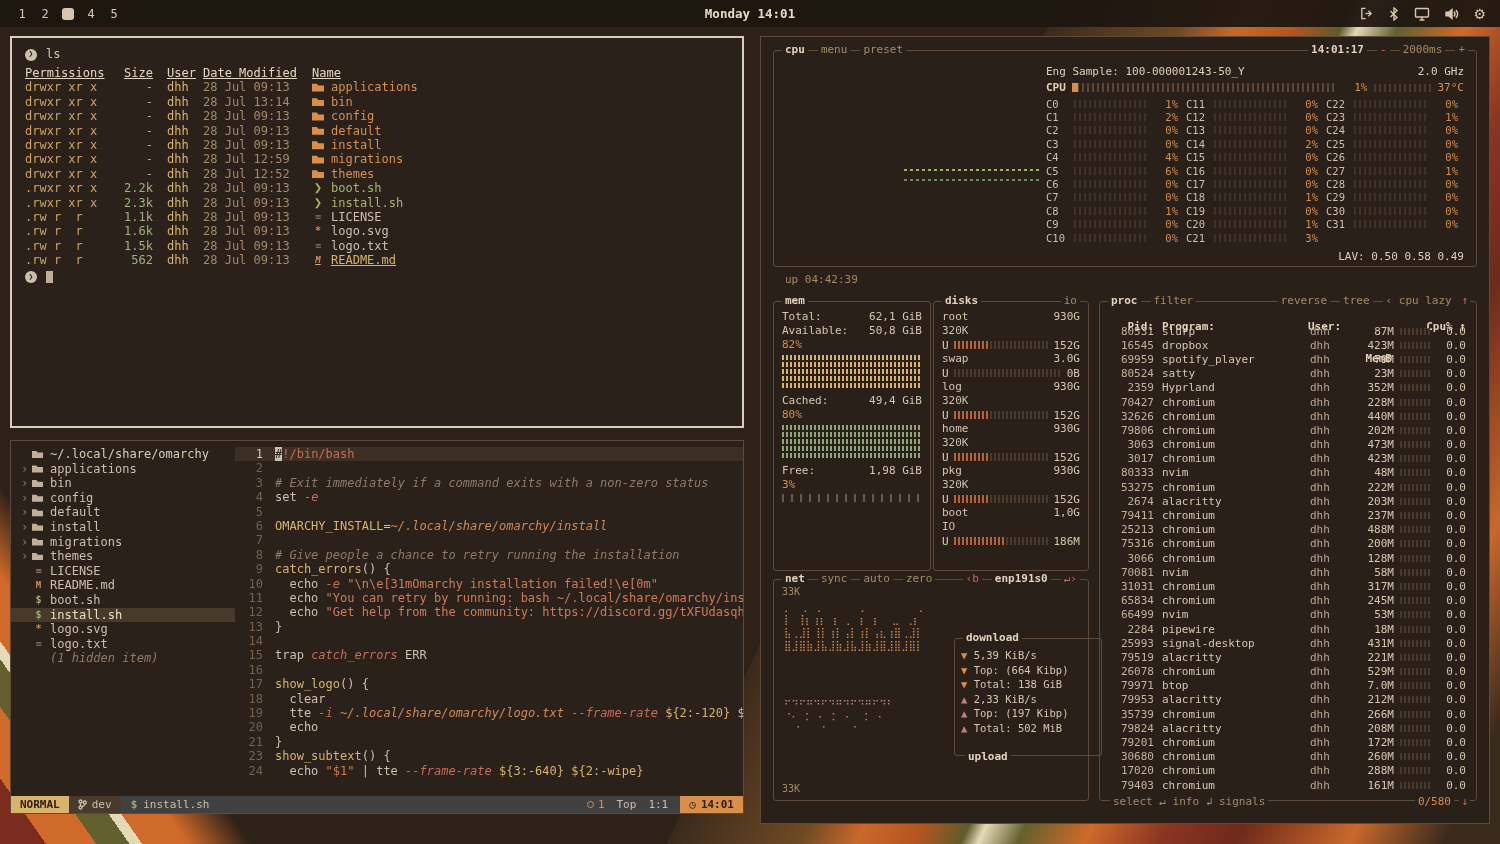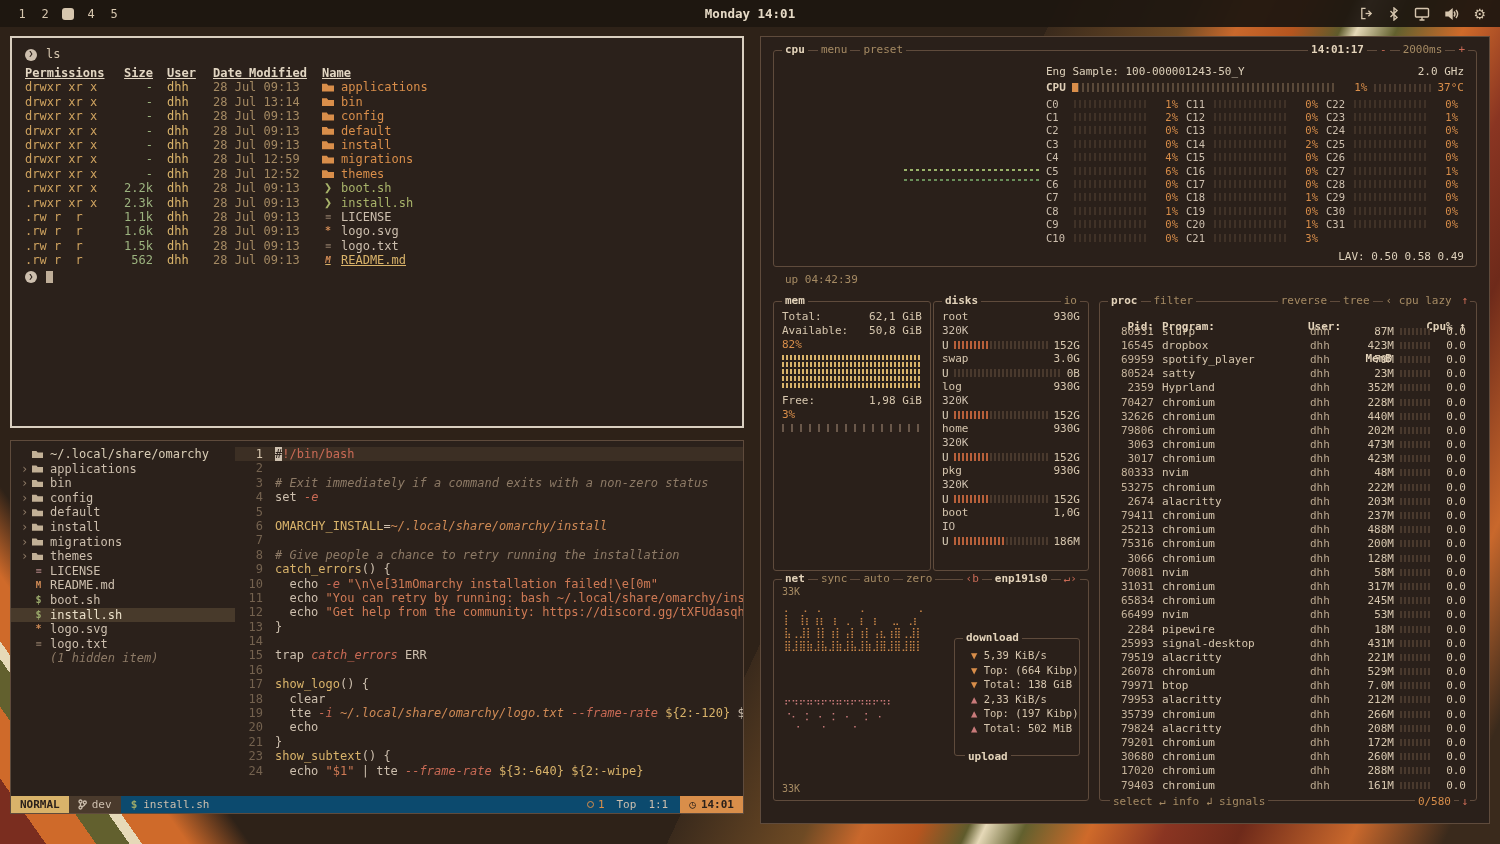--- a/index.html
+++ b/index.html
@@ -34,25 +34,25 @@
   #win-term { left:10px; top:36px; width:734px; height:392px; border:2px solid #d9cfc0; }
   #win-nvim { left:10px; top:440px; width:734px; height:374px; border:1px solid #5f4b3c; }
   #win-btop { left:760px; top:36px; width:730px; height:788px; border:1px solid #5f4b3c; background:#2a201a; }
 
   
   .term-body { padding:9px 13px; font-size:12px; line-height:14.4px; color:#d6c6ae; }
   .prompt-line { display:flex; align-items:center; height:15px; margin-bottom:4px; }
   .picon { width:12px; height:12px; border-radius:50%; background:#cdbfae; color:#2b211b; font-size:8px;
     display:inline-flex; align-items:center; justify-content:center; margin-right:9px; flex:none; }
   .ls-head, .ls-row { display:flex; white-space:pre; height:14.4px; align-items:center; }
-  .ls-head span { text-decoration:underline; font-weight:bold; color:#e2d6c2; }
+  .ls-head span { text-decoration:underline; font-weight:normal; color:#e2d6c2; }
   .col-perm { width:86px; flex:none; }
   .col-size { width:42px; flex:none; text-align:right; }
   .col-user { width:36px; flex:none; margin-left:14px; }
-  .col-date { width:100px; flex:none; margin-left:10px; }
+  .col-date { width:100px; flex:none; }
   .col-name { flex:1; margin-left:9px; display:flex; align-items:center; }
   .ls-row .col-perm { color:#cfa35f; }
   .ls-row .col-size { color:#9cb37f; }
   .ls-row .col-user { color:#d9b36a; }
   .ls-row .col-date { color:#a58a63; }
   .nicon { display:inline-flex; width:12px; justify-content:center; margin-right:7px; flex:none; font-size:10px; }
   .c-dir  .col-name { color:#d98e4a; }
   .c-dir  .nicon { background:#d98e4a; clip-path:polygon(0 12%,40% 12%,52% 30%,100% 30%,100% 90%,0 90%); height:10px; }
   .c-script .col-name { color:#a8b36a; }
   .c-script .nicon::before { content:"❯"; color:#a8b36a; }
@@ -90,21 +90,21 @@
   .cl.current .ln { color:#d6c6ae; }
   .tok-p { color:#cdbfae; }
   .tok-c { color:#8d7a66; font-style:italic; }
   .tok-s { color:#cf7a55; }
   .tok-r { color:#c96a55; }
   .tok-ri { color:#c96a55; font-style:italic; }
   .tok-y { color:#d9b36a; }
   .tok-o { color:#cf8a55; font-style:italic; }
   .tok-cur { background:#cdbfae; color:#2b211b; }
 
-  .statusbar { position:absolute; left:0; right:0; bottom:0; height:17px; background:#0c4a6e; display:flex;
+  .statusbar { position:absolute; left:0; right:0; bottom:0; height:17px; background:#404040; display:flex;
     align-items:center; font-size:11px; color:#cdbfae; }
   .sb-mode { background:#d9b36a; color:#2b211b; font-weight:bold; padding:0 9px; height:100%; display:flex; align-items:center; }
   .sb-branch { background:#4a3a2c; padding:0 9px; height:100%; display:flex; align-items:center; gap:5px; }
   .sb-branch svg { stroke:#cdbfae; fill:none; stroke-width:1.3; }
   .sb-file { padding:0 10px; display:flex; gap:6px; align-items:center; }
   .sb-file .dollar { color:#9aa86a; font-weight:bold; }
   .sb-right { margin-left:auto; display:flex; align-items:center; gap:12px; height:100%; }
   .sb-diag { color:#d98e4a; display:flex; align-items:center; gap:4px; }
   .diag-dot { width:7px; height:7px; border:1.5px solid #d98e4a; border-radius:50%; }
   .sb-time { background:#d98e4a; color:#2b211b; font-weight:bold; height:100%; display:flex; align-items:center; padding:0 9px; gap:5px; }
@@ -172,22 +172,22 @@
   .dmeter { flex:1; height:8px; position:relative; background:repeating-linear-gradient(90deg,#49392d 0 2px,transparent 2px 4px); }
   .dmeter i { position:absolute; left:0; top:0; bottom:0; background:repeating-linear-gradient(90deg,#b8603a 0 2px,transparent 2px 4px); }
   .dfree { color:#d6c6ae; }
 
   
   #box-net { left:12px; top:542px; width:316px; height:222px; }
   .scale-top { position:absolute; left:8px; top:6px; color:#a58a63; font-size:10px; }
   .scale-bot { position:absolute; left:8px; bottom:6px; color:#a58a63; font-size:10px; }
   .gd { position:absolute; left:10px; top:20px; font-size:10px; line-height:13px; color:#cf8a4a; white-space:pre; }
   .gu { position:absolute; left:10px; top:118px; font-size:10px; line-height:13px; color:#c97a7a; white-space:pre; }
-  .netstats { position:absolute; left:180px; top:58px; width:126px; height:118px; border:1px solid #5f4b3c;
-    border-radius:3px; padding:10px 16px 6px; font-size:10.5px; }
+  .netstats { position:absolute; left:180px; top:58px; width:148px; height:118px; border:1px solid #5f4b3c;
+    border-radius:3px; padding:10px 6px 6px; font-size:10.5px; }
   .nrow { height:14.5px; white-space:pre; color:#d6c6ae; }
   .ndown::first-letter { color:#d98e4a; }
   .nup::first-letter { color:#c97a7a; }
 
   
   #box-proc { left:338px; top:264px; width:378px; height:500px; }
   .phead { position:absolute; left:8px; right:10px; top:18px; display:flex; color:#e3d3ba; font-weight:bold; }
   .phead .h-pid { width:46px; text-align:right; flex:none; margin-right:8px; }
   .phead .h-prog { flex:1; }
   .phead .h-user { width:40px; flex:none; }
@@ -695,20 +695,28 @@
 
       </div>
         <div class="mstat c-yellow">
         <div class="mrow">
           <span>Available:</span>
           <span>50,8 GiB</span>
         </div>
         <div class="mpct">82%</div>
         <div class="mmeter"></div>
       </div>
+        <div class="mstat c-green">
+        <div class="mrow">
+          <span>Cached:</span>
+          <span>49,4 GiB</span>
+        </div>
+        <div class="mpct">80%</div>
+        <div class="mmeter"></div>
+      </div>
         <div class="mstat c-sparse">
         <div class="mrow">
           <span>Free:</span>
           <span>1,98 GiB</span>
         </div>
         <div class="mpct">3%</div>
         <div class="mmeter"></div>
       </div>
       </div>
   </div>

